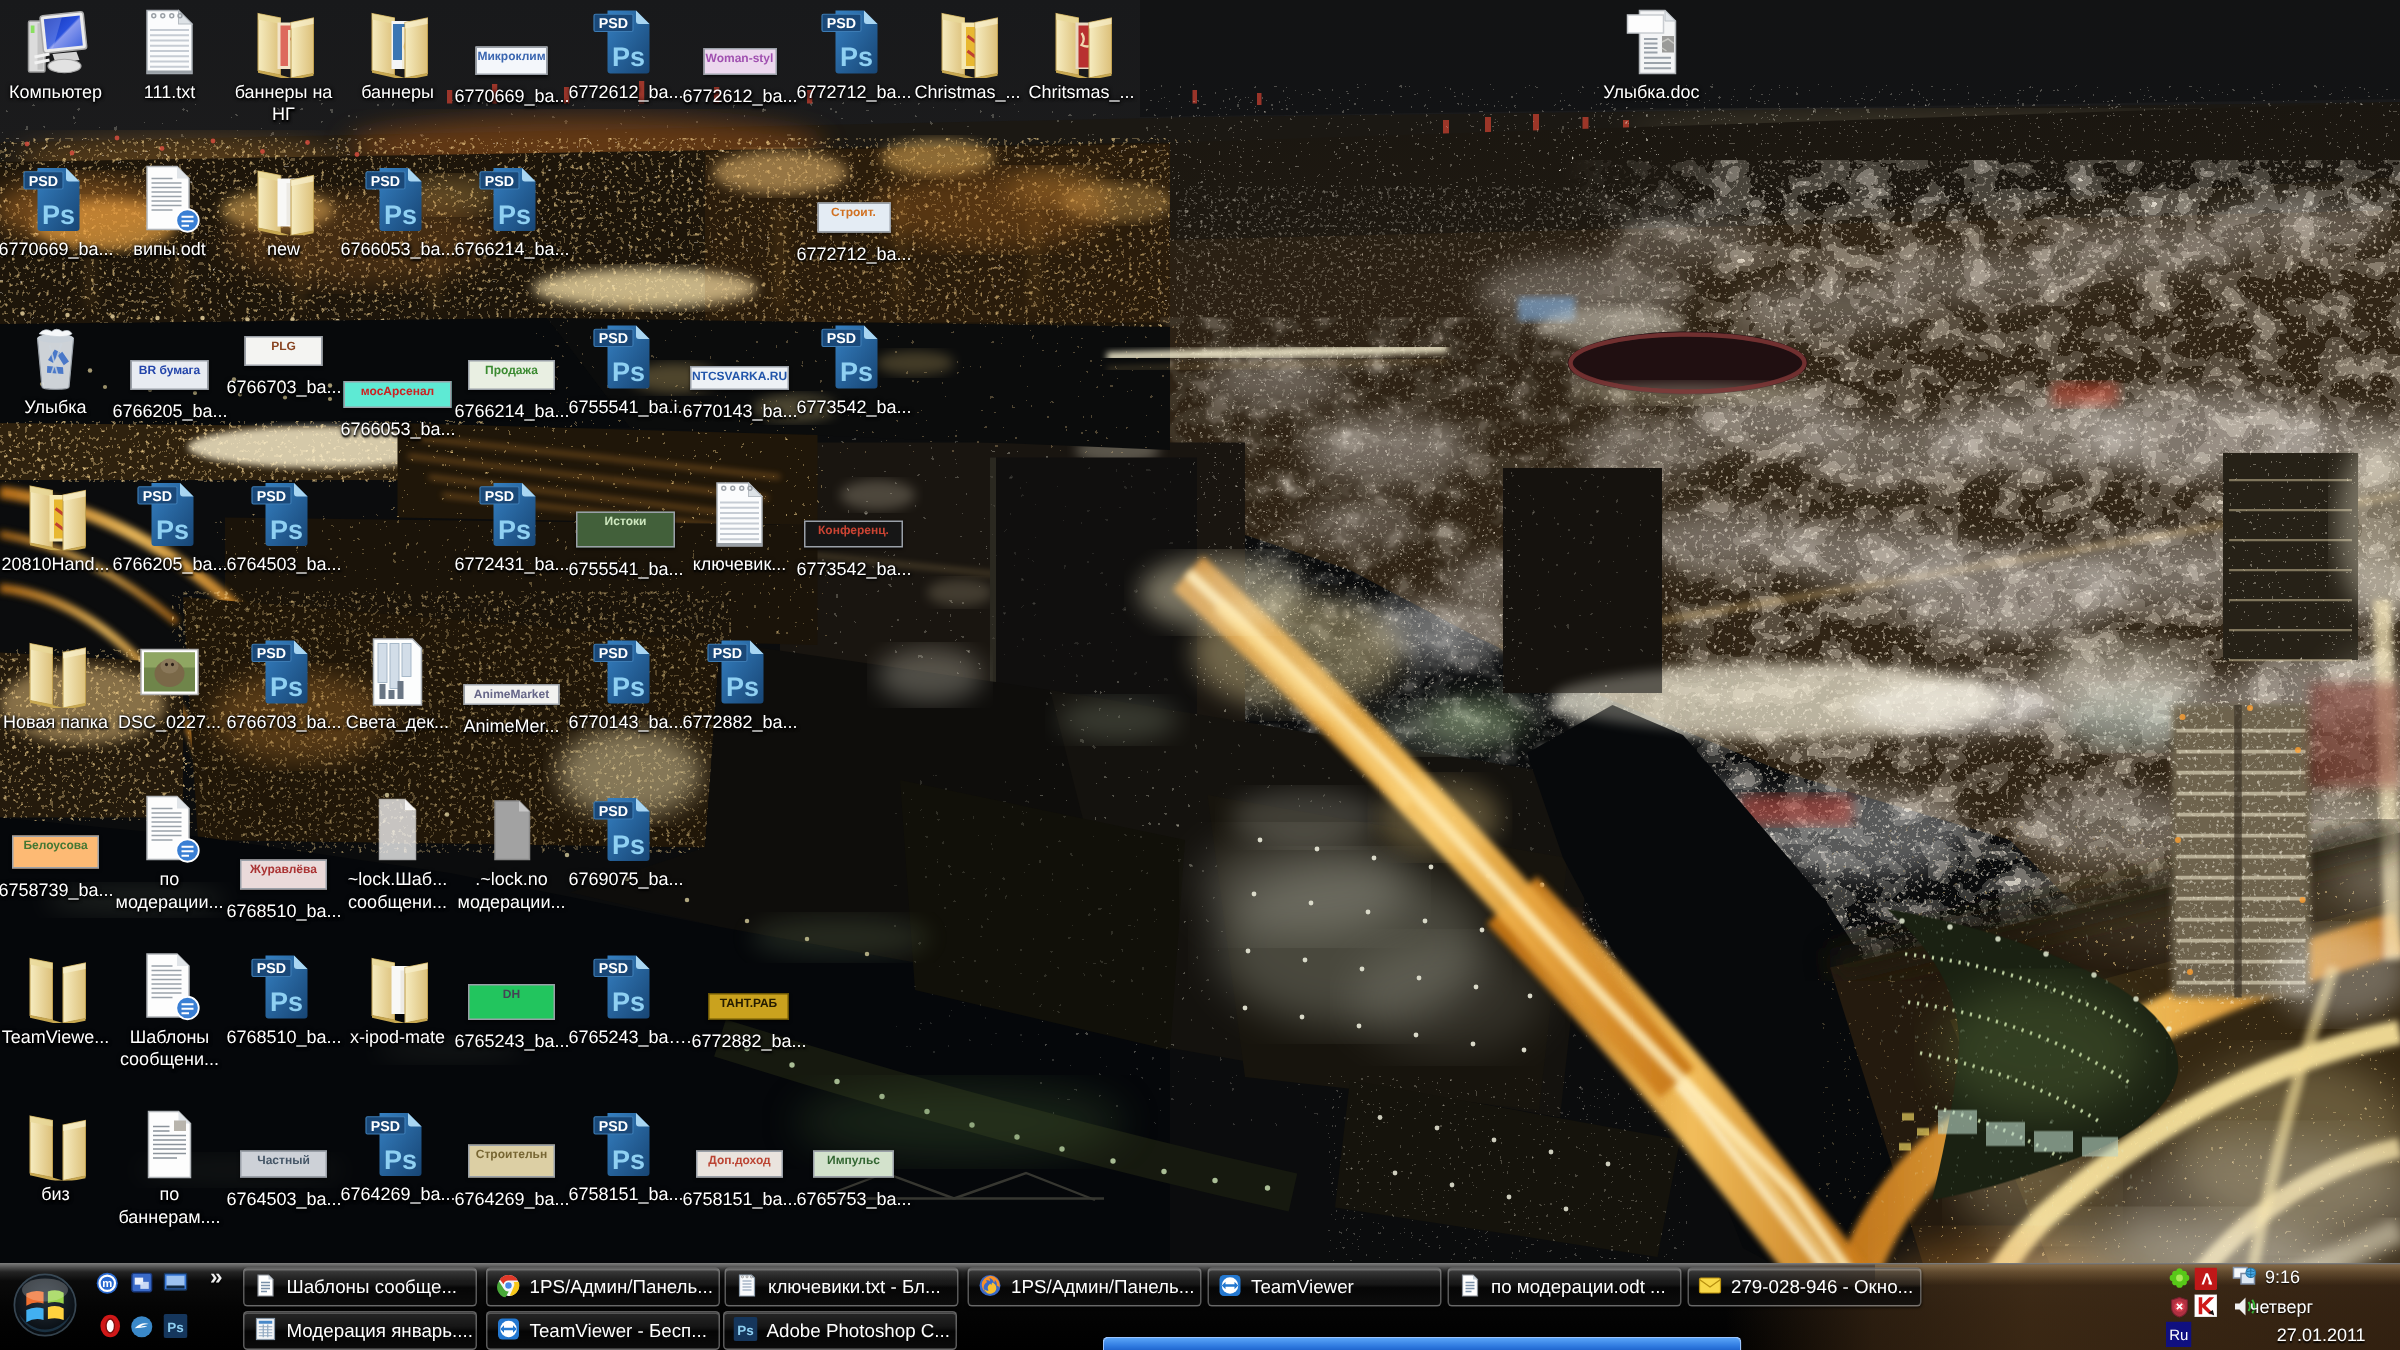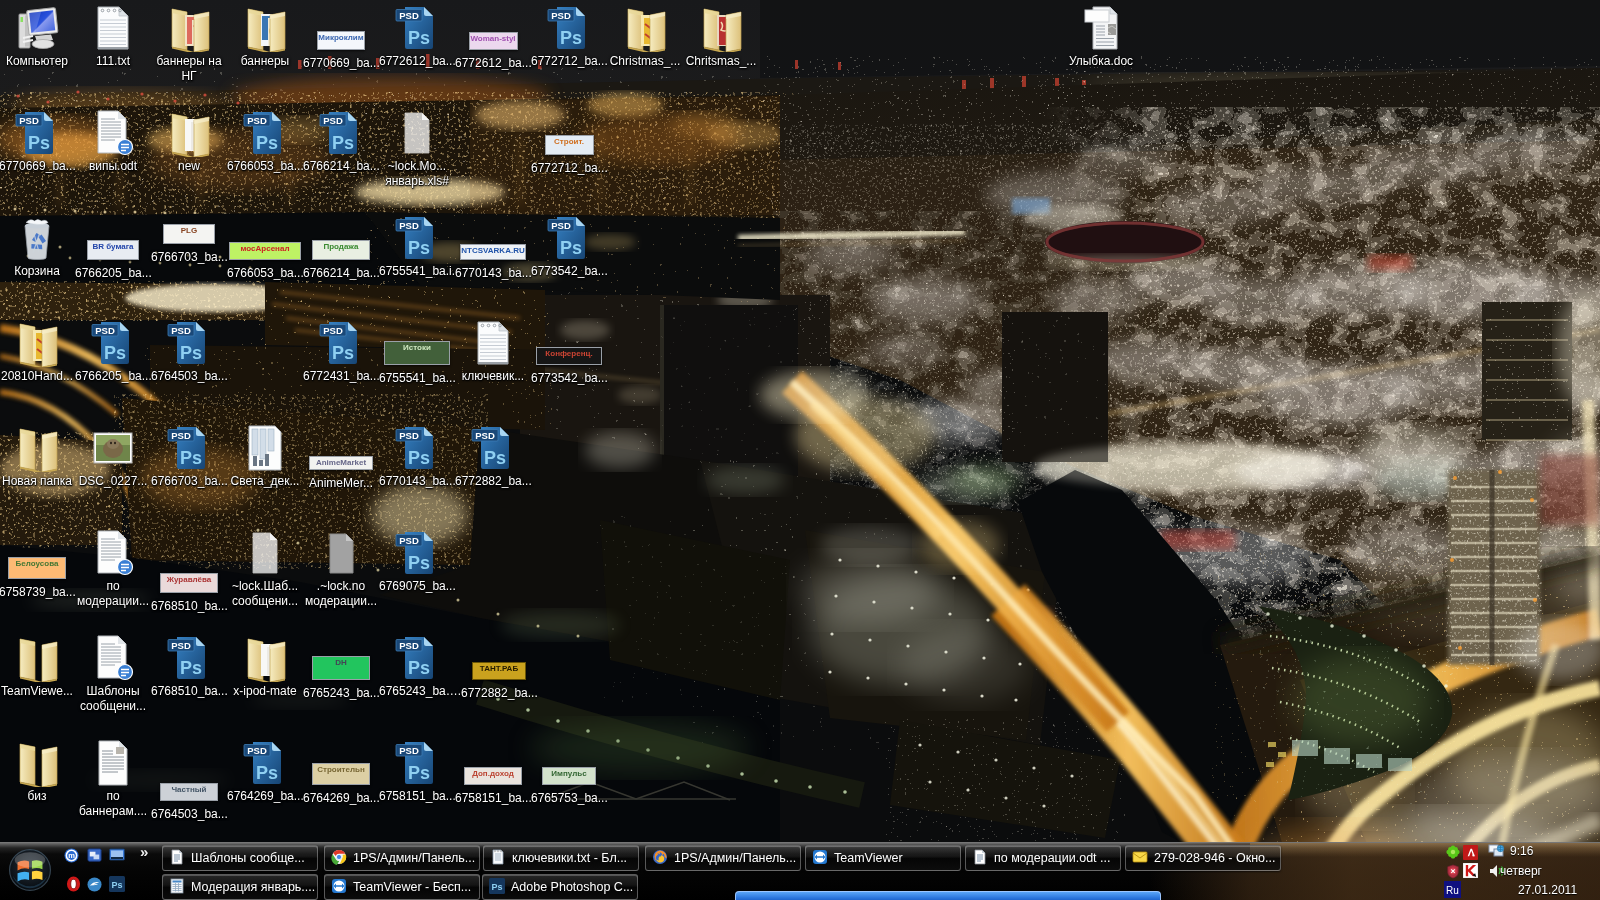--- a/index.html
+++ b/index.html
@@ -787,36 +787,30 @@
         <use href="#s-psd"></use>
       </svg>
       <div class="lb">6766053_ba...</div>
     </div>
 <div class="cell" style="left:303px;top:109px">
       <svg class="ic" width="48" height="48">
         <use href="#s-psd"></use>
       </svg>
       <div class="lb">6766214_ba...</div>
     </div>
-<div class="cell" style="left:379px;top:109px">
-      <svg class="ic" width="48" height="48">
-        <use href="#s-ghost"></use>
-      </svg>
-      <div class="lb">~lock.Mo...<br>январь.xls#</div>
-    </div>
 <div class="cell" style="left:531px;top:109px"><div class="bn" style="width:47px;height:18px;background:#e4ecf4;margin-top:26px"><span style="color:#d07020">Строит.</span></div><div class="lb">6772712_ba...</div></div>
 <div class="cell" style="left:-1px;top:214px">
       <svg class="ic" width="48" height="48">
         <use href="#s-bin"></use>
       </svg>
-      <div class="lb">Корзина</div>
+      <div class="lb">Улыбка</div>
     </div>
 <div class="cell" style="left:75px;top:214px"><div class="bn" style="width:50px;height:18px;background:#e8ecf2;margin-top:26px"><span style="color:#2244aa">BR бумага</span></div><div class="lb">6766205_ba...</div></div>
 <div class="cell" style="left:151px;top:214px"><div class="bn" style="width:50px;height:18px;background:#f4f4f2;margin-top:10px"><span style="color:#884422">PLG</span></div><div class="lb">6766703_ba...</div></div>
-<div class="cell" style="left:227px;top:214px"><div class="bn" style="width:70px;height:16px;background:#bef264;margin-top:28px"><span style="color:#cc2222">мосАрсенал</span></div><div class="lb">6766053_ba...</div></div>
+<div class="cell" style="left:227px;top:214px"><div class="bn" style="width:70px;height:16px;background:#5eead4;margin-top:40px"><span style="color:#cc2222">мосАрсенал</span></div><div class="lb">6766053_ba...</div></div>
 <div class="cell" style="left:303px;top:214px"><div class="bn" style="width:56px;height:18px;background:#e9efe2;margin-top:26px"><span style="color:#3a8a30">Продажа</span></div><div class="lb">6766214_ba...</div></div>
 <div class="cell" style="left:379px;top:214px">
       <svg class="ic" width="48" height="48">
         <use href="#s-psd"></use>
       </svg>
       <div class="lb">6755541_ba.i.</div>
     </div>
 <div class="cell" style="left:455px;top:214px"><div class="bn" style="width:64px;height:14px;background:#eef2f6;margin-top:30px"><span style="color:#2255aa">NTCSVARKA.RU</span></div><div class="lb">6770143_ba...</div></div>
 <div class="cell" style="left:531px;top:214px">
       <svg class="ic" width="48" height="48">
@@ -966,21 +960,21 @@
         <use href="#s-folfront"></use>
       </svg>
       <div class="lb">биз</div>
     </div>
 <div class="cell" style="left:75px;top:739px">
       <svg class="ic" width="48" height="48">
         <use href="#s-doc"></use>
       </svg>
       <div class="lb">по<br>баннерам....</div>
     </div>
-<div class="cell" style="left:151px;top:739px"><div class="bn" style="width:56px;height:16px;background:#cdd1d7;margin-top:44px"><span style="color:#445566">Частный</span></div><div class="lb">6764503_ba...</div></div>
+<div class="cell" style="left:151px;top:739px"><div class="bn" style="width:56px;height:16px;background:#cdd1d7;margin-top:28px"><span style="color:#445566">Частный</span></div><div class="lb">6764503_ba...</div></div>
 <div class="cell" style="left:227px;top:739px">
       <svg class="ic" width="48" height="48">
         <use href="#s-psd"></use>
       </svg>
       <div class="lb">6764269_ba...</div>
     </div>
 <div class="cell" style="left:303px;top:739px"><div class="bn" style="width:56px;height:20px;background:#dccfa4;margin-top:24px"><span style="color:#776633">Строительн</span></div><div class="lb">6764269_ba...</div></div>
 <div class="cell" style="left:379px;top:739px">
       <svg class="ic" width="48" height="48">
         <use href="#s-psd"></use>

